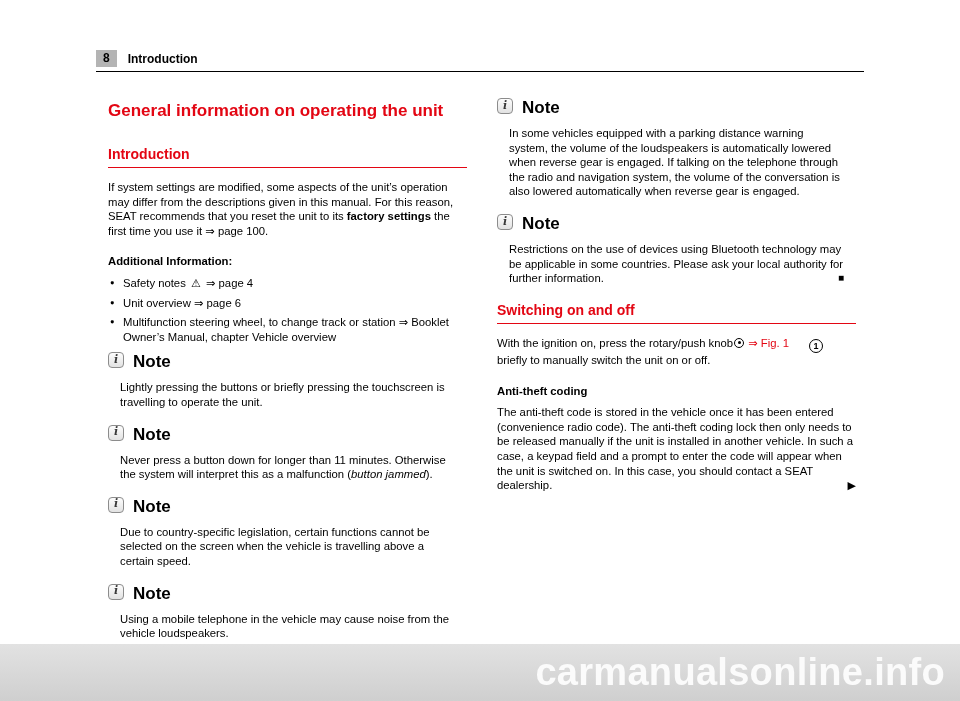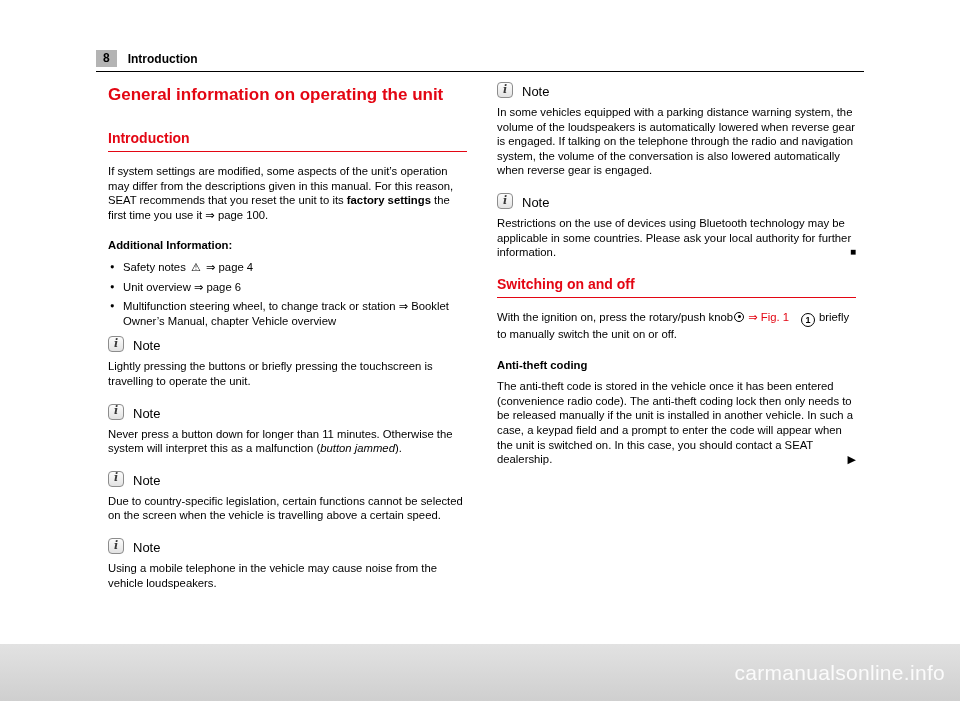--- a/index.html
+++ b/index.html
@@ -12,21 +12,21 @@
     overflow:hidden;
   }
 
   
   .header { position:absolute; top:50px; left:96px; right:96px; display:flex; align-items:center; gap:11px; }
   .pagenum-box { background:#b4b4b4; font-size:12px; font-weight:bold; line-height:17px; padding:0 7px; }
   .chapter-title { font-size:12px; font-weight:bold; }
   .header-rule { position:absolute; top:71px; left:96px; width:768px; border-top:1px solid #000; }
 
   
-  .columns { position:absolute; top:80px; left:108px; width:748px; display:flex; gap:30px; }
+  .columns { position:absolute; top:96px; left:108px; width:748px; display:flex; gap:30px; }
   .col { width:359px; font-size:11.3px; line-height:14.6px; }
 
   .main-title { color:#e30613; font-size:17px; font-weight:bold; line-height:20px; margin:5px 0 25px; }
   .section-heading {
     color:#e30613; font-size:14px; font-weight:bold; line-height:16px;
     padding-bottom:5px; border-bottom:1px solid #e30613; margin-bottom:12px;
   }
   .section-heading.switching { margin-top:16px; }
 
   p.para { margin:0 0 9px; }
@@ -43,42 +43,42 @@
   
   .note { margin:0 0 15px; }
   .note-head { display:flex; align-items:flex-end; gap:9px; margin:2px 0 7px; }
   .info-icon {
     width:16px; height:16px; border:1px solid #8c8c8c; border-radius:4px;
     background:linear-gradient(#fdfdfd,#e2e2e2);
     display:flex; align-items:center; justify-content:center;
     font-family:"DejaVu Serif", serif; font-style:italic; font-weight:bold;
     font-size:11px; color:#3a3a3a;
   }
-  .note-label { font-weight:normal; font-size:13px; line-height:13px; }
-  .note-text { margin:0; }
+  .note-label { font-weight:bold; font-size:17px; line-height:13px; }
+  .note-text { margin:12px; }
 
   
-  .fig-ref { color:#e30613; margin-right:11px; }
+  .fig-ref { color:#e30613; margin-right:19px; }
   .knob-icon { display:inline-block; width:10px; height:10px; border:1.6px solid #000; border-radius:50%; position:relative; top:1px; margin:0 4px 0 1px; }
   .knob-icon::after { content:""; position:absolute; left:50%; top:50%; width:3px; height:3px; margin:-1.5px 0 0 -1.5px; background:#000; border-radius:50%; }
   .circle-num {
     display:inline-flex; align-items:center; justify-content:center;
     width:14px; height:14px; border:1.3px solid #000; border-radius:50%;
     font-size:9px; font-weight:bold; vertical-align:-2px; margin:0 4px 0 1px;
   }
   .end-square { float:right; font-size:10px; line-height:14.6px; }
   .cont-triangle { float:right; font-size:11px; line-height:14.6px; }
 
   
   .watermark-bar {
     position:absolute; left:0; right:0; bottom:0; height:57px;
     background:linear-gradient(#e2e2e2,#cfcfcf);
     display:flex; align-items:center; justify-content:flex-end; padding-right:15px;
   }
-  .watermark-text { color:#fbfbfb; font-size:21px; font-weight:normal; letter-spacing:.3px; }
+  .watermark-text { color:#fbfbfb; font-size:38px; font-weight:bold; letter-spacing:.3px; }
 </style>
 </head>
 <body>
 
 <div class="header">
   <span class="pagenum-box">8</span>
   <span class="chapter-title">Introduction</span>
 </div>
 <div class="header-rule"></div>
 

